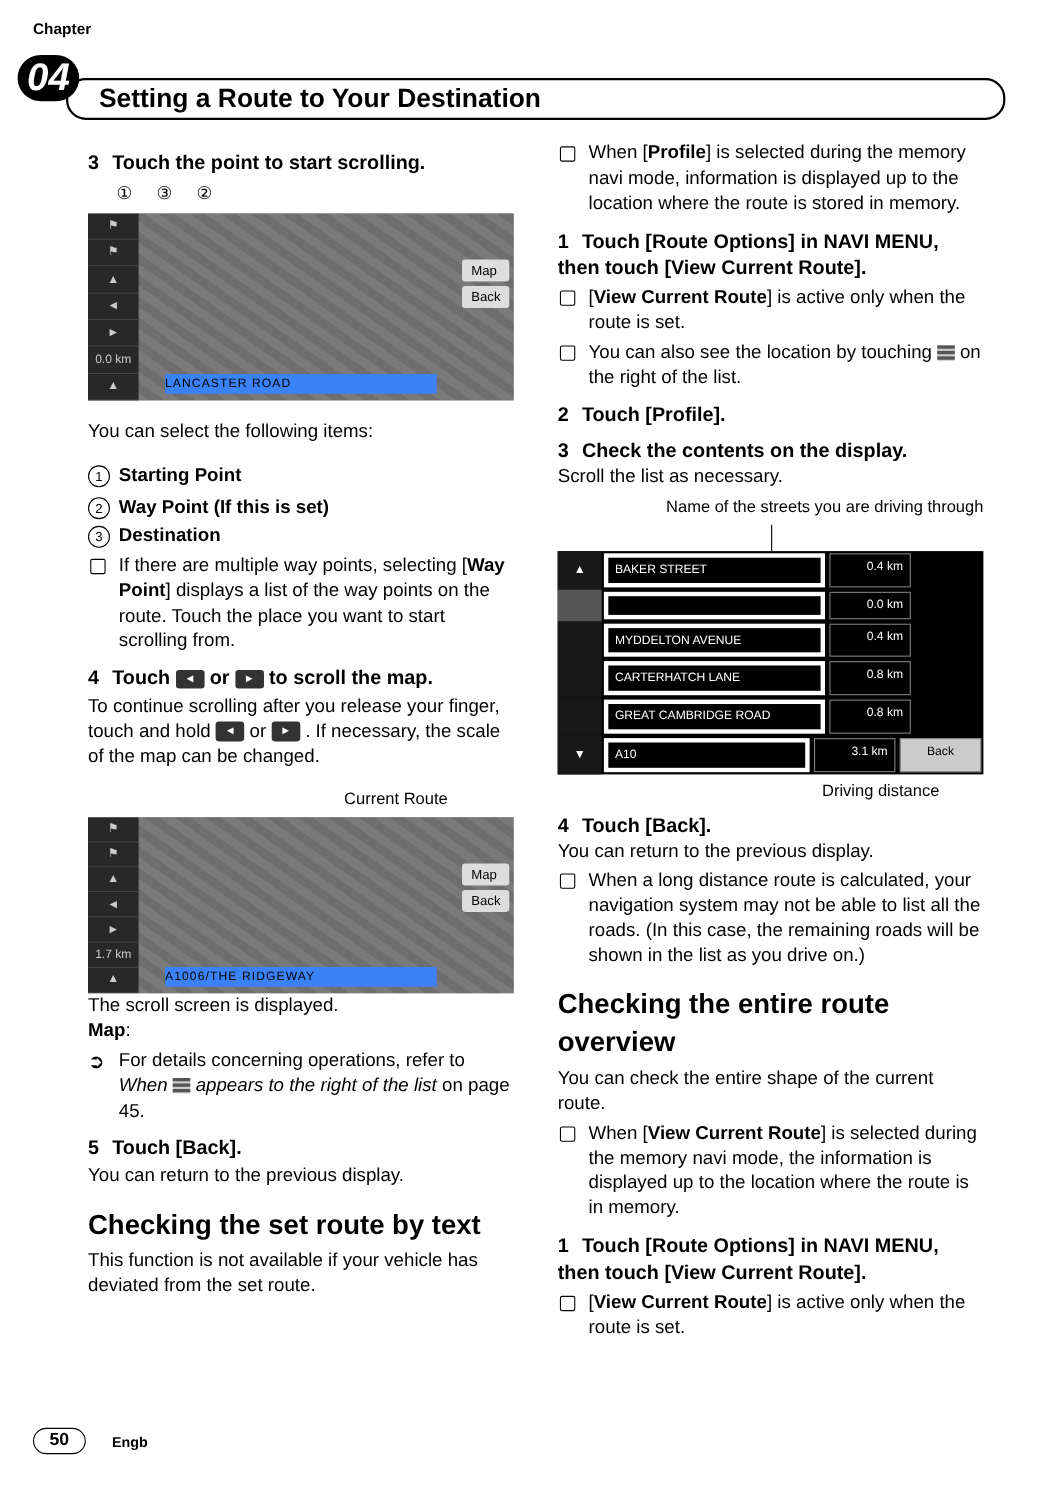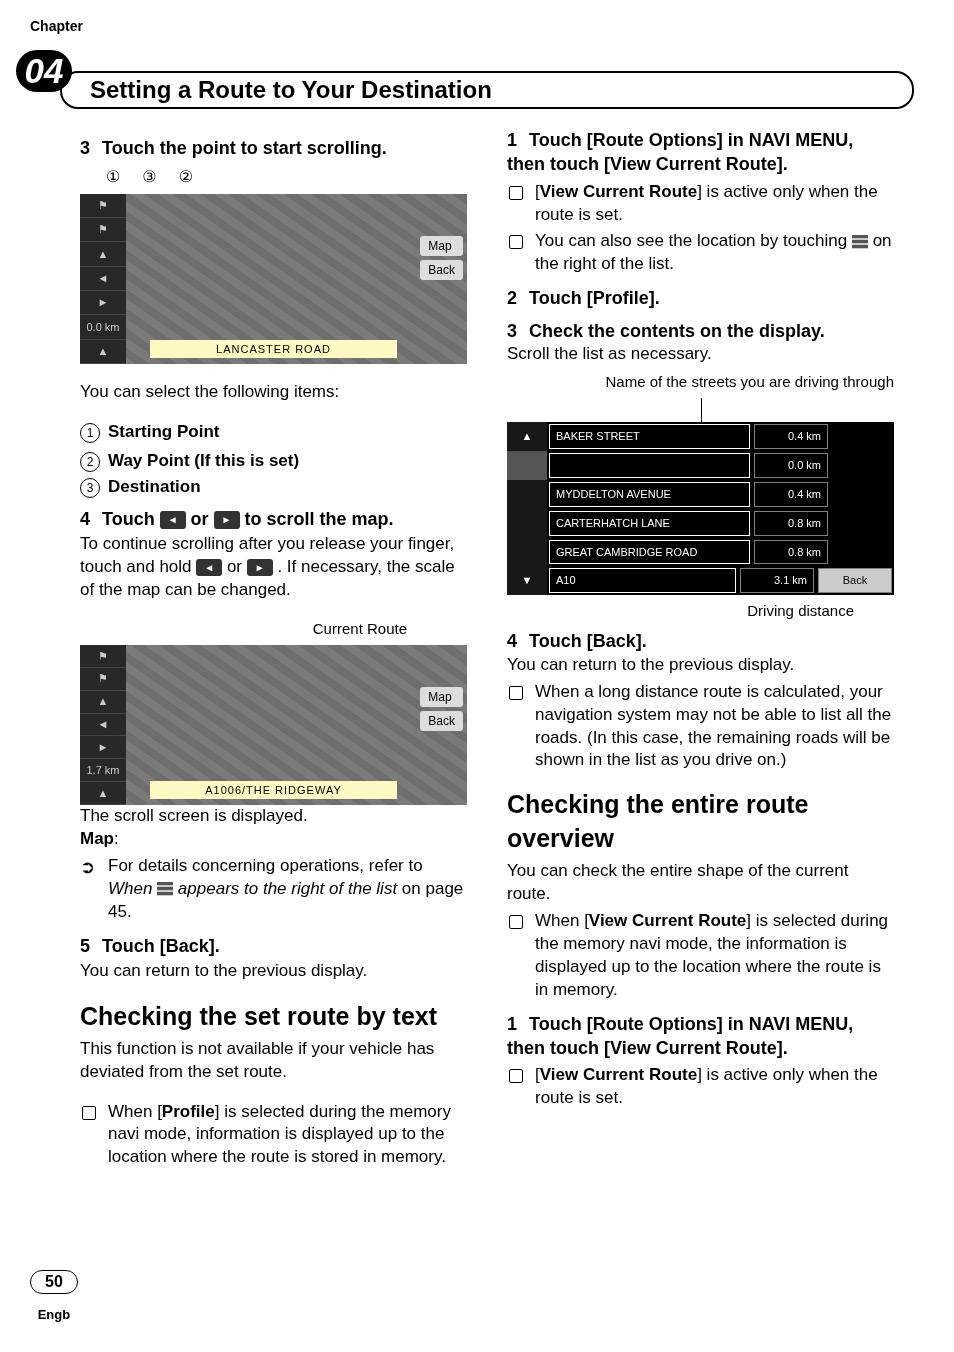--- a/index.html
+++ b/index.html
@@ -99,21 +99,21 @@
   .map-side {
     position:absolute; left:0; top:0; bottom:0; width:46px;
     background:#282828;
     display:flex; flex-direction:column;
   }
   .map-side .cell { flex:1; border-bottom:1px solid #444; display:flex;align-items:center;justify-content:center;color:#ccc;font-size:11px;}
   .map-badges { position:absolute; right:4px; top:4px; display:flex; flex-direction:column; gap:4px;}
   .chip { background:#ddd; color:#000; font-size:12px; padding:2px 8px; border-radius:3px; }
   .map-label-strip {
     position:absolute; left:70px; right:70px; bottom:6px; height:18px;
-    background:#fef9c3; color:#000; font-size:11px; text-align:center; line-height:18px; letter-spacing:1px;
+    background:#3b82f6; color:#000; font-size:11px; text-align:left; line-height:18px; letter-spacing:1px;
   }
   .callouts-row {
     display:flex; gap:22px; padding-left:26px; font-size:16px;
   }
   .callouts-row span::before {
     content:"";
   }
   .circle {
     display:inline-flex; width:18px; height:18px; border:1.5px solid #000; border-radius:50%;
     align-items:center; justify-content:center; font-size:12px; margin-right:8px;
@@ -147,29 +147,29 @@
   .small { font-size:15px; }
   .profile-table {
     width:100%;
     background:#000;
     position:relative;
     font-size:11px;
     color:#fff;
   }
   .profile-row { display:flex; align-items:stretch; }
   .profile-row .left { width:40px; background:#181818; display:flex; align-items:center; justify-content:center;}
-  .profile-row .name { flex:1; padding:4px 6px; border:1px solid #ffffff; margin:2px; }
+  .profile-row .name { flex:1; padding:4px 6px; border:4px solid #ffffff; margin:2px; }
   .profile-row .dist { width:60px; padding:4px 6px; border:1px solid #808080; margin:2px; text-align:right; }
   .profile-row .back { width:60px; padding:4px 6px; border:1px solid #808080; margin:2px; background:#ccc; color:#000; text-align:center;}
   .anno { font-size:15px; margin:6px 0; }
   .anno-line { height:24px; border-left:1px solid #000; margin-left:50%; }
   .footer {
     position:absolute;
     left:30px; bottom:30px;
-    display:flex; align-items:center; gap:13px;flex-direction:column;
+    display:flex; align-items:center; gap:24px;
   }
   .page-num {
     border:1.5px solid #000; border-radius:18px;
     padding:2px 14px; font-weight:800; font-size:16px;
   }
   .engb { font-size:13px; font-weight:bold; }
   b { font-weight:800; }
 </style>
 </head>
 <body>
@@ -213,20 +213,25 @@
       </div>
     </div>
 
     <p>You can select the following items:</p>
 
     <div class="no-break">
       <div><span class="circle">1</span><b>Starting Point</b></div>
       <div style="margin-top:6px;"><span class="circle">2</span><b>Way Point (If this is set)</b></div>
       <div style="margin-top:3px;"><span class="circle">3</span><b>Destination</b></div>
 
+      <ul class="bullet-list">
+        <li>
+          <span>If there are multiple way points, selecting [</span><b>Way Point</b><span>] displays a list of the way points on the route. Touch the place you want to start scrolling from.</span>
+        </li>
+      </ul>
     </div>
 
     <div class="no-break">
       <div class="step">
         <span class="step-num">4</span><span>Touch </span>
         <span class="scroll-chip">◄</span>
         <span> or </span>
         <span class="scroll-chip">►</span>
         <span> to scroll the map.</span>
       </div>

